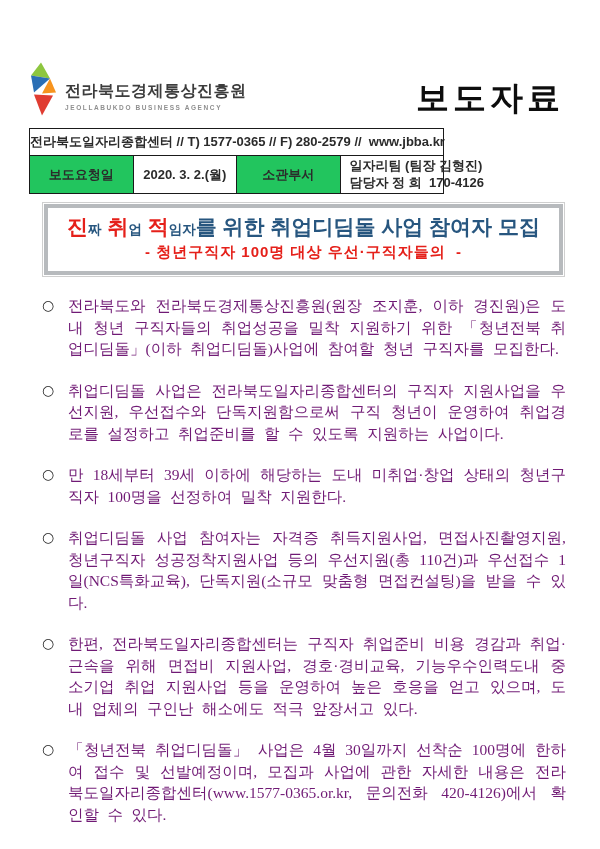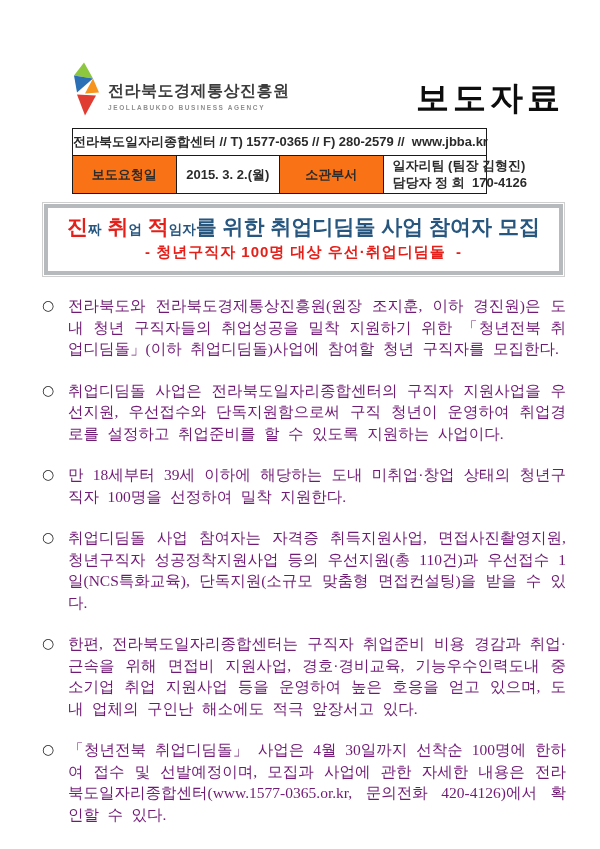--- a/index.html
+++ b/index.html
@@ -9,21 +9,21 @@
     width: 600px;
     height: 849px;
     margin: 0 auto;
     background: #ffffff;
     font-family: "Liberation Sans", "DejaVu Sans", sans-serif;
     color: #1f1f1f;
     overflow: hidden;
   }
 
   
-  .header { padding: 62px 36px 0 72px; }
+  .header { padding: 62px 36px 0 29px; }
   .logo-row { display: flex; align-items: flex-start; justify-content: space-between; }
   .logo { display: flex; align-items: center; gap: 6px; }
   .logo-mark { width: 30px; height: 56px; flex: 0 0 auto; }
   .logo-text { padding-top: 12px; }
   .org-name {
     font-size: 16px; font-weight: bold; color: #3c3c3c; letter-spacing: 0.5px;
   }
   .org-name-en {
     font-size: 6.5px; font-weight: bold; color: #8f8f8f; letter-spacing: 1.6px; margin-top: 2px;
   }
@@ -39,21 +39,21 @@
     border-collapse: collapse;
     table-layout: fixed;
   }
   .info-table td {
     border: 1.5px solid #1a1a1a;
     font-size: 13px; font-weight: bold; color: #2b2b2b;
     text-align: center; vertical-align: middle;
   }
   .info-table .contact-line td { height: 27px; white-space: pre; }
   .info-table .row2 td { height: 38px; }
-  .cell-label { background: #f97316; }
+  .cell-label { background: #22c55e; }
   .cell-dept { text-align: left !important; padding-left: 9px; line-height: 1.3; }
   .cell-dept div { white-space: pre; text-align: right; }
   .col-a { width: 92px; } .col-b { width: 130px; } .col-c { width: 70px; } .col-d { width: 221px; }
 
   
   .headline-box-outer {
     margin: 8px 0 0 -6px;
     width: 523px;
     border: 1px solid #cfcfcf;
     padding: 1px;
@@ -116,35 +116,35 @@
       <div class="doc-type">보도자료</div>
     </div>
 
     <table class="info-table">
       <tbody>
           <tr class="contact-line">
         <td colspan="4">전라북도일자리종합센터 // T) 1577-0365 // F) 280-2579 //  www.jbba.kr</td>
       </tr>
       <tr class="row2">
         <td class="cell-label col-a">보도요청일</td>
-        <td class="col-b">2015. 3. 2.(월)</td>
+        <td class="col-b">2020. 3. 2.(월)</td>
         <td class="cell-label col-c">소관부서</td>
         <td class="cell-dept col-d">
           <div>일자리팀 (팀장 김형진)</div>
           <div>담당자 정 희  170-4126</div>
         </td>
       </tr>
     </tbody>
       </table>
   </header>
 
   <section class="headline-box-outer" style="margin-left:42px;">
     <div class="headline-box">
       <div class="headline"><span class="seg-red-lg">진</span><span class="seg-navy-sm">짜</span><span class="seg-red-lg"> 취</span><span class="seg-navy-sm">업</span><span class="seg-red-lg"> 적</span><span class="seg-navy-sm">임자</span><span class="seg-navy-lg">를 위한 취업디딤돌 사업 참여자 모집</span></div>
-      <div class="headline-subtitle">- 청년구직자 100명 대상 우선·취업디딤돌  -</div>
+      <div class="headline-subtitle">- 청년구직자 100명 대상 우선·구직자들의  -</div>
     </div>
   </section>
 
   <main class="body-text">
     <div class="para">
       <span class="bullet">○</span>
       <p>전라북도와 전라북도경제통상진흥원(원장 조지훈, 이하 경진원)은 도내 청년 구직자들의 취업성공을 밀착 지원하기 위한 「청년전북 취업디딤돌」(이하 취업디딤돌)사업에 참여할 청년 구직자를 모집한다.</p>
     </div>
     <div class="para">
       <span class="bullet">○</span>

